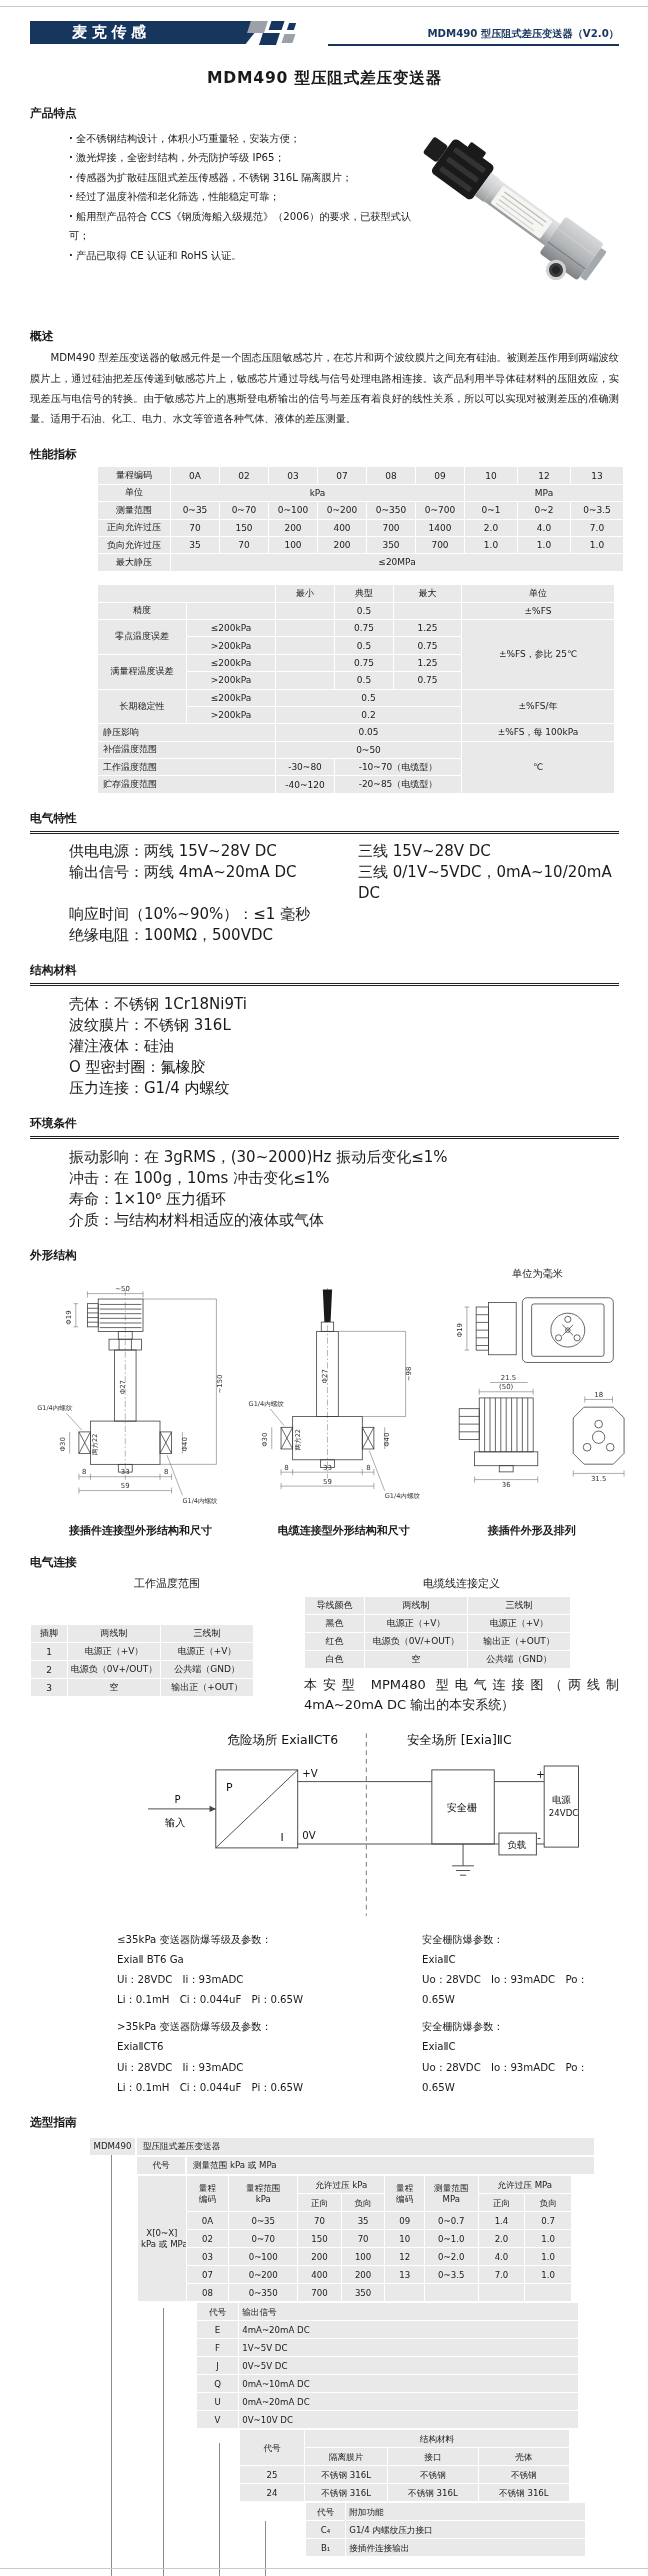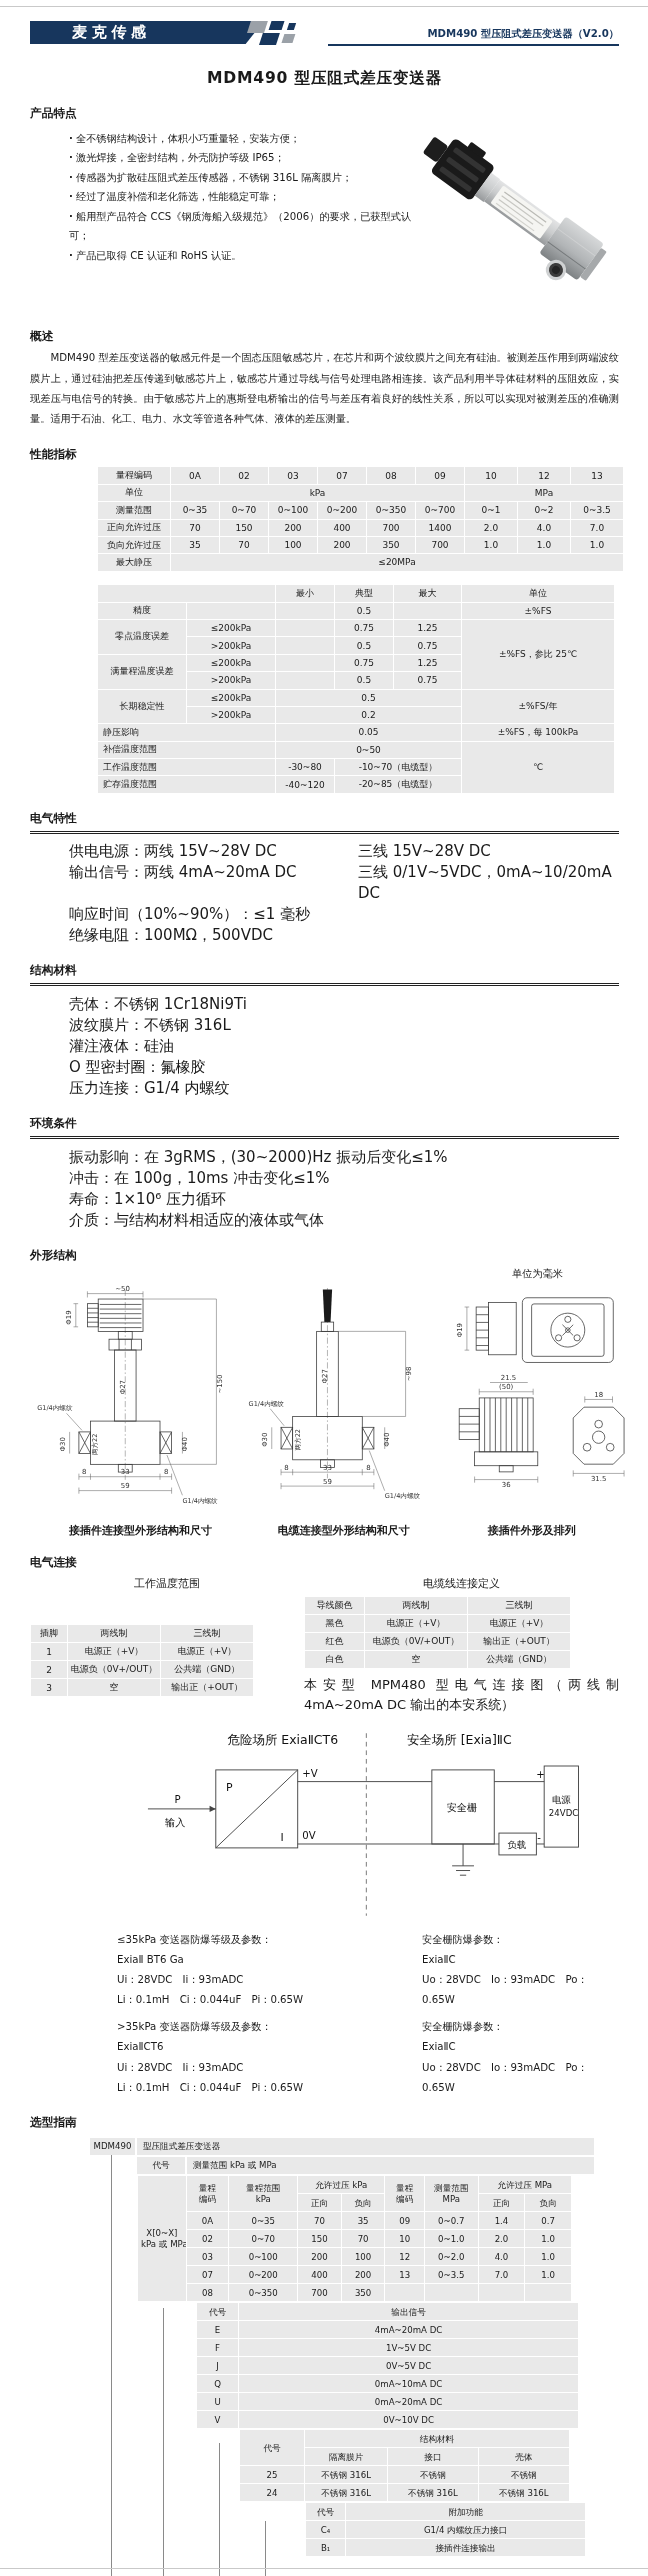--- a/index.html
+++ b/index.html
@@ -66,21 +66,21 @@
 svg text.dg{font-family:"DejaVu Sans",sans-serif;fill:#111}
 .exparams{display:grid;grid-template-columns:305px 1fr;margin:4.7px 30px 0 117px;font-size:10.2px;line-height:20.3px}
 .exparams div{white-space:pre-line}
 
 .selwrap{position:relative;margin:7.8px 0 0 90px;width:504px;height:580px}
 .srow{display:flex;gap:1.6px;margin-bottom:1.6px}
 .srow .c{background:#e9e9e9;font-size:8.6px;height:17px;line-height:17px;text-align:center;white-space:nowrap;overflow:hidden}
 .srow .c.lft{text-align:left;padding-left:6.3px}
 table.sel{border-collapse:separate;border-spacing:1.6px;table-layout:fixed}
 table.sel td{background:#e9e9e9;text-align:center;font-size:8.6px;height:17px;line-height:10.2px;padding:0 3.1px;white-space:nowrap;overflow:hidden}
-table.sel td.lft{text-align:center}
+table.sel td.lft{text-align:left}
 .vline{position:absolute;width:0.8px;background:#8a8a8a}
 </style>
 </head>
 <body>
 
 <div class="pageline"></div>
 
 <div class="hdr">
   <div class="brandbar">
     <span class="brand">麦克传感</span>

